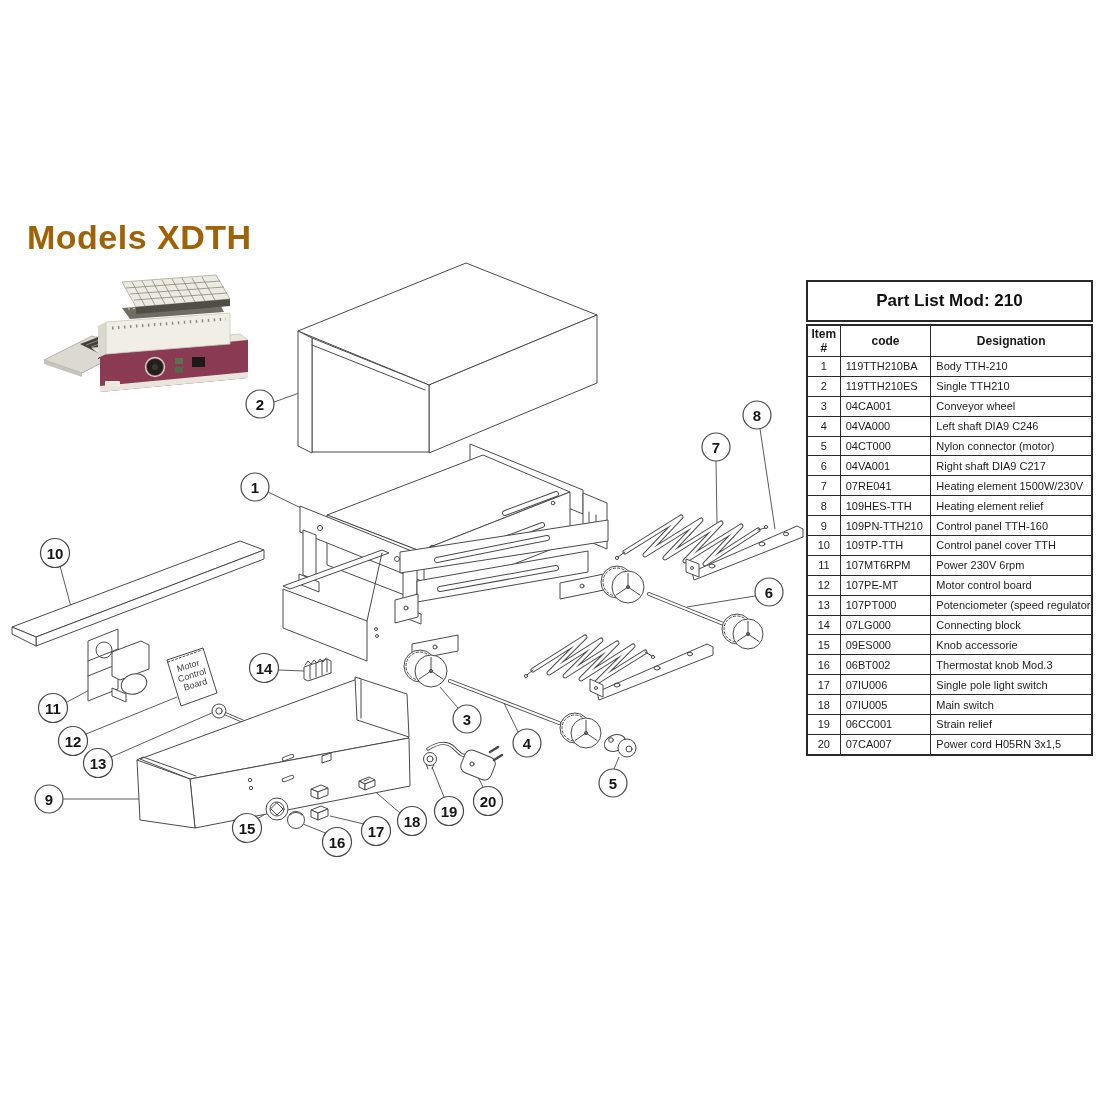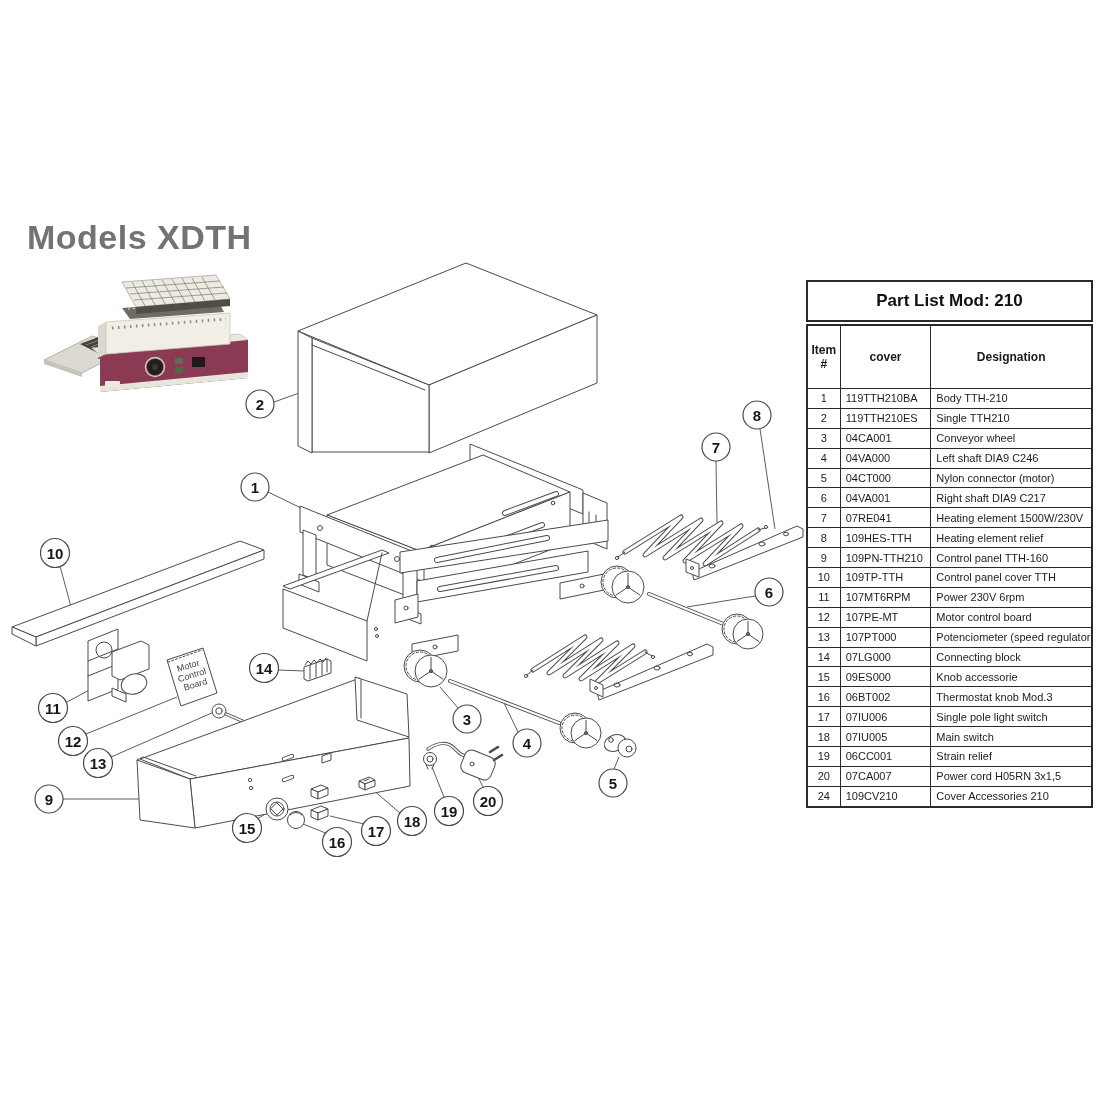--- a/index.html
+++ b/index.html
@@ -1,19 +1,19 @@
 <!DOCTYPE html>
 <html><head>
 <meta charset="utf-8">
 <style>
   html,body{margin:0;padding:0;background:#fff;}
   body{width:1100px;height:1100px;position:relative;overflow:hidden;
        font-family:"Liberation Sans",sans-serif;color:#1a1a1a;}
   .page-title{position:absolute;left:27px;top:218px;font-size:34px;font-weight:bold;
-       color:#737373;letter-spacing:0.5px;}
+       color:#a16207;letter-spacing:0.5px;}
   .photo-wrap{position:absolute;left:42px;top:266px;width:210px;height:126px;}
   .diagram-svg{position:absolute;left:0;top:0;width:1100px;height:1100px;}
   
   .ln{fill:none;stroke:#4a4a4a;stroke-width:1;stroke-linejoin:round;stroke-linecap:round;}
   .fw{fill:#ffffff;stroke:#4a4a4a;stroke-width:1;stroke-linejoin:round;}
   .tube1{fill:none;stroke:#4a4a4a;stroke-width:5;stroke-linejoin:round;stroke-linecap:round;}
   .tube2{fill:none;stroke:#ffffff;stroke-width:3;stroke-linejoin:round;stroke-linecap:round;}
   .slotA{fill:none;stroke:#4a4a4a;stroke-width:6;stroke-linecap:round;}
   .slotB{fill:none;stroke:#ffffff;stroke-width:4;stroke-linecap:round;}
   .slot3{fill:none;stroke:#4a4a4a;stroke-width:4.5;stroke-linecap:round;}
@@ -28,21 +28,21 @@
            fill:#161616;text-anchor:middle;}
   .boardtxt{font-family:"Liberation Sans",sans-serif;font-size:9px;fill:#3a3a3a;}
   
   .plist{position:absolute;left:806px;top:280px;width:287px;}
   .plist-title{border:2px solid #2a2a2a;height:38px;line-height:38px;text-align:center;
        font-size:17px;font-weight:bold;color:#111;background:#fff;margin-bottom:2px;}
   table.pt{border-collapse:collapse;width:100%;table-layout:fixed;background:#fff;}
   table.pt th,table.pt td{border:1px solid #2a2a2a;font-size:11px;overflow:hidden;
        white-space:nowrap;}
   table.pt{border:2px solid #2a2a2a;}
-  table.pt th{font-weight:bold;font-size:12px;padding:17px 2px;height:26px;}
+  table.pt th{font-weight:bold;font-size:12px;padding:1px 2px;height:26px;}
   table.pt td{height:18.9px;padding:0 0 0 5px;text-align:left;color:#1c1c1c;}
   table.pt td.cnum{text-align:center;padding:0;}
   col.c-item{width:33px;} col.c-code{width:90px;} col.c-desg{width:160px;}
 </style>
 </head>
 <body>
 
 <div class="page-title">Models XDTH</div>
 
 <div class="photo-wrap">
@@ -416,21 +416,21 @@
         <col class="c-item">
         <col class="c-code">
         <col class="c-desg">
       </colgroup>
     <thead>
       <tr>
         <th>
             <div>Item</div>
             <div>#</div>
           </th>
-        <th>cover</th>
+        <th>code</th>
         <th>Designation</th>
       </tr>
     </thead>
     <tbody>
         <tr>
           <td class="cnum">1</td>
           <td>119TTH210BA</td>
           <td>Body TTH-210</td>
         </tr>
         <tr>
@@ -521,20 +521,15 @@
         <tr>
           <td class="cnum">19</td>
           <td>06CC001</td>
           <td>Strain relief</td>
         </tr>
         <tr>
           <td class="cnum">20</td>
           <td>07CA007</td>
           <td>Power cord H05RN 3x1,5</td>
         </tr>
-        <tr>
-          <td class="cnum">24</td>
-          <td>109CV210</td>
-          <td>Cover Accessories 210</td>
-        </tr>
       </tbody>
   </table>
 </div>
 
 </body></html>

